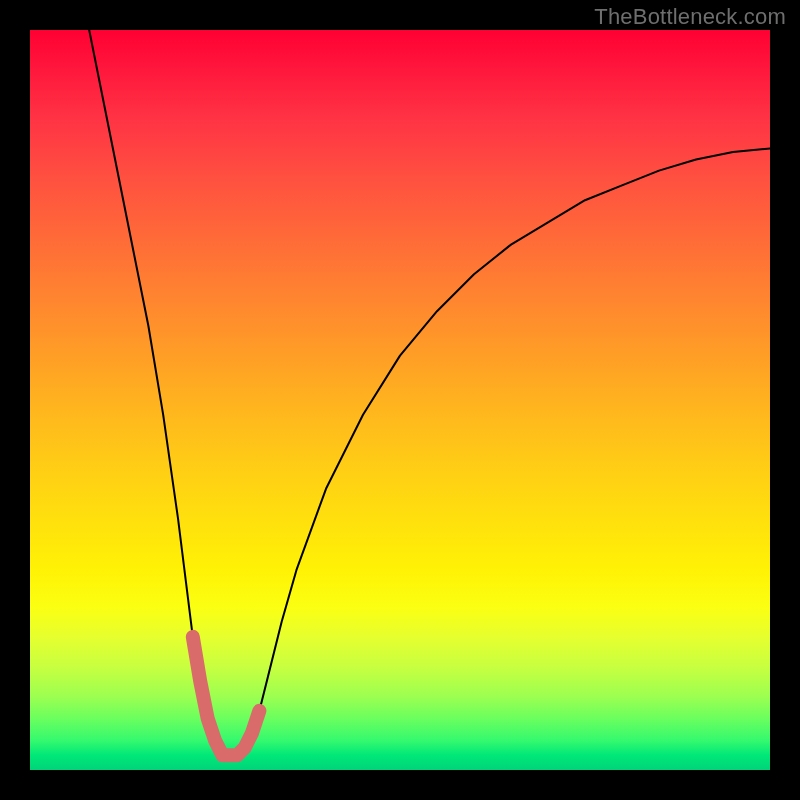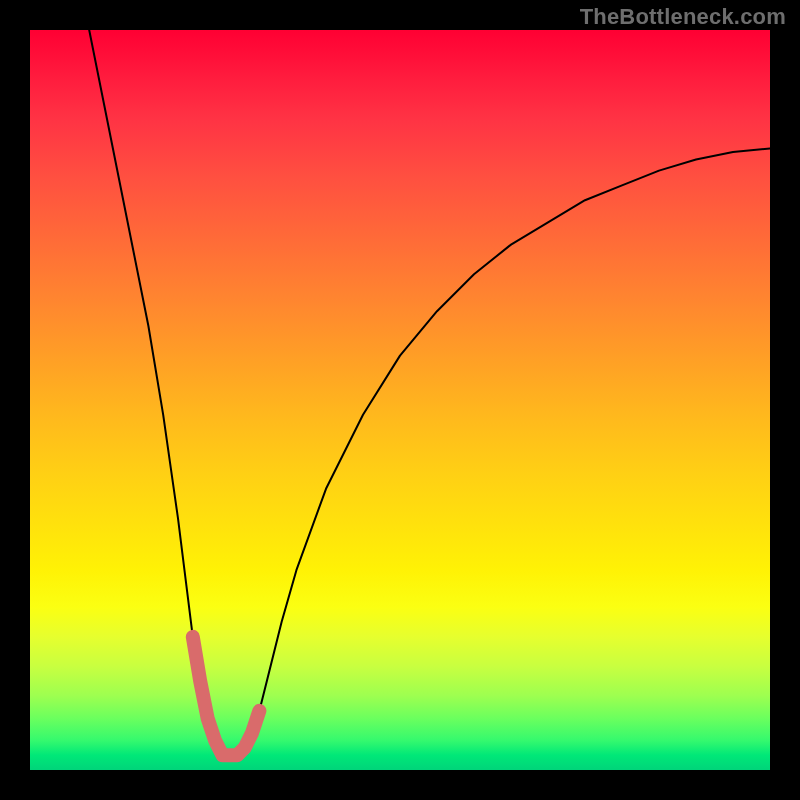--- a/index.html
+++ b/index.html
@@ -52,21 +52,21 @@
     top: 0;
     width: 740px;
     height: 740px;
   }
   .watermark {
     position: absolute;
     top: 4px;
     right: 14px;
     color: #6e6e6e;
     font-size: 22px;
-    font-weight: 700;
+    font-weight: 400;
     letter-spacing: 0.2px;
     user-select: none;
   }
 </style>
 </head>
 <body>
 
 <div class="frame">
 
   <div class="plot">

